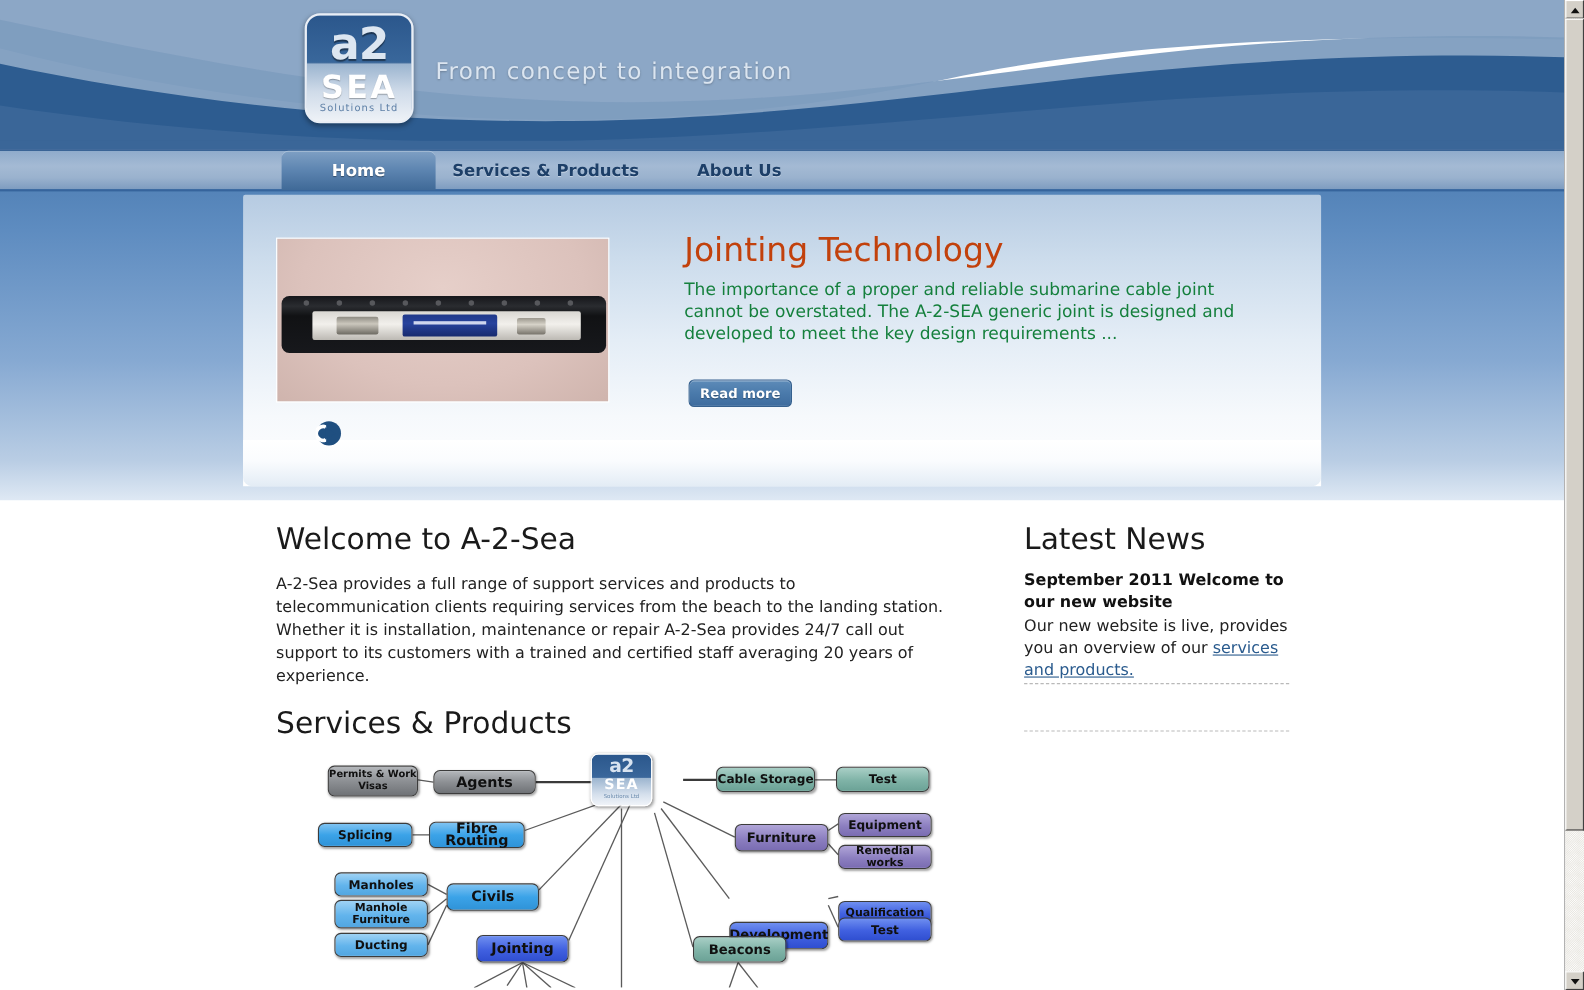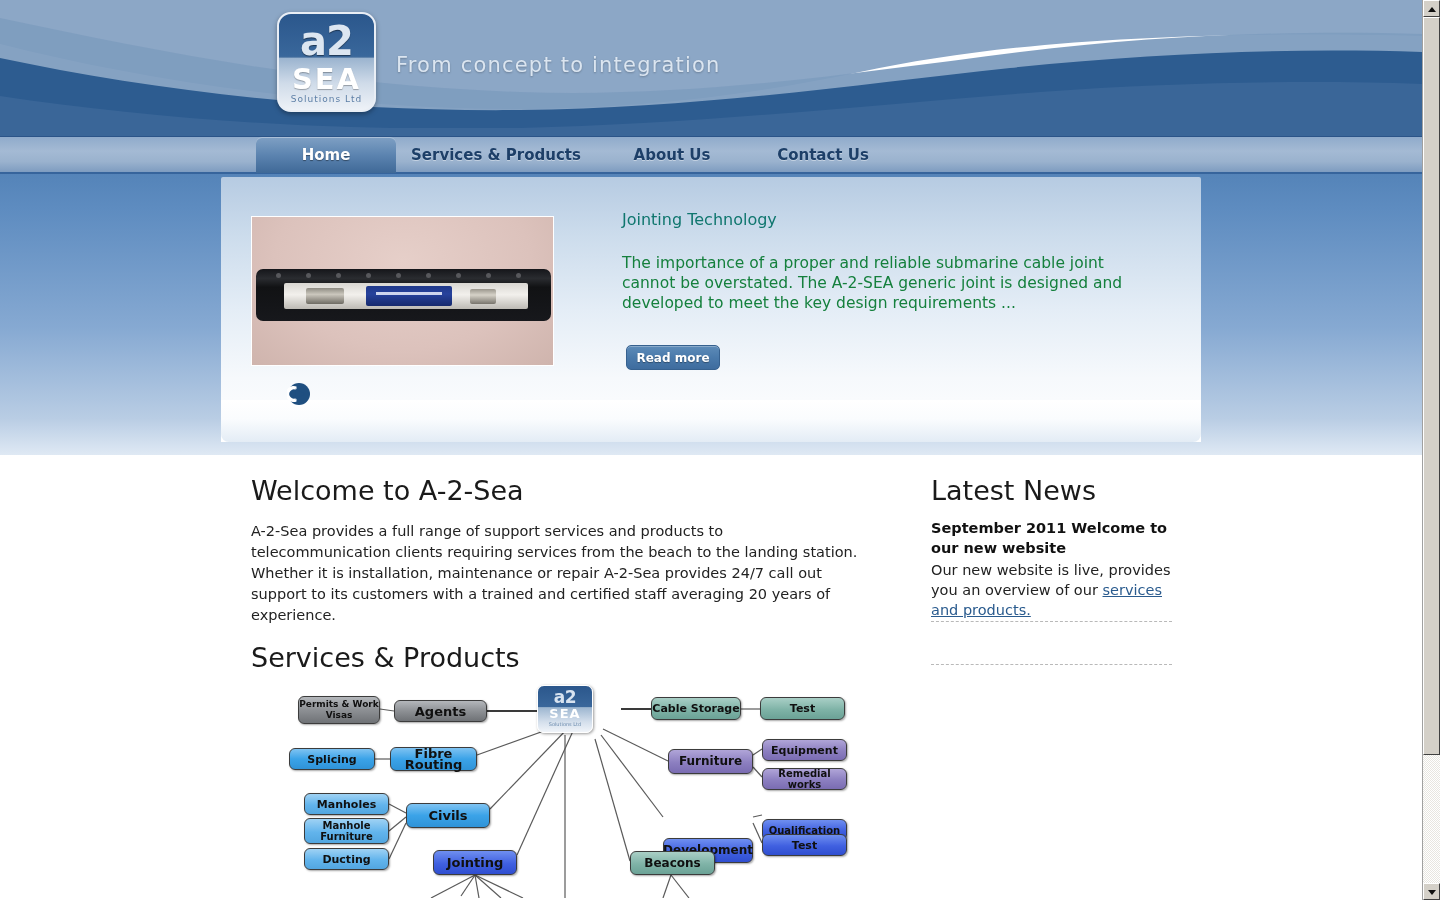--- a/index.html
+++ b/index.html
@@ -212,22 +212,22 @@
   .carousel-dot {
     position: absolute;
     left: 287px; top: 382px;
     width: 24px; height: 24px;
     cursor: pointer;
   }
 
   .hero-title {
     position: absolute;
     left: 622px; top: 210px;
-    font-size: 16px;
-    color: #0f766e;
+    font-size: 30px;
+    color: #c2410c;
     font-weight: normal;
     text-align: right;
   }
   .hero-body {
     position: absolute;
     left: 622px; top: 253px;
     width: 540px;
     font-size: 15.5px;
     line-height: 20px;
     color: #15803d;
@@ -436,21 +436,20 @@
     </div>
 
     <div class="tagline">From concept to integration</div>
   </div>
 
   <div class="nav-wrap">
     <div class="nav-list">
       <div class="nav-item n1 active">Home</div>
       <div class="nav-item n2">Services &amp; Products</div>
       <div class="nav-item n3">About Us</div>
-      <div class="nav-item n4">Contact Us</div>
     </div>
   </div>
 
   <div class="hero"></div>
   <div class="hero-fade"></div>
 
   <div class="hero-img">
     <div class="joint-body">
       <div class="joint-bolts">
         <i style="left:0"></i>

